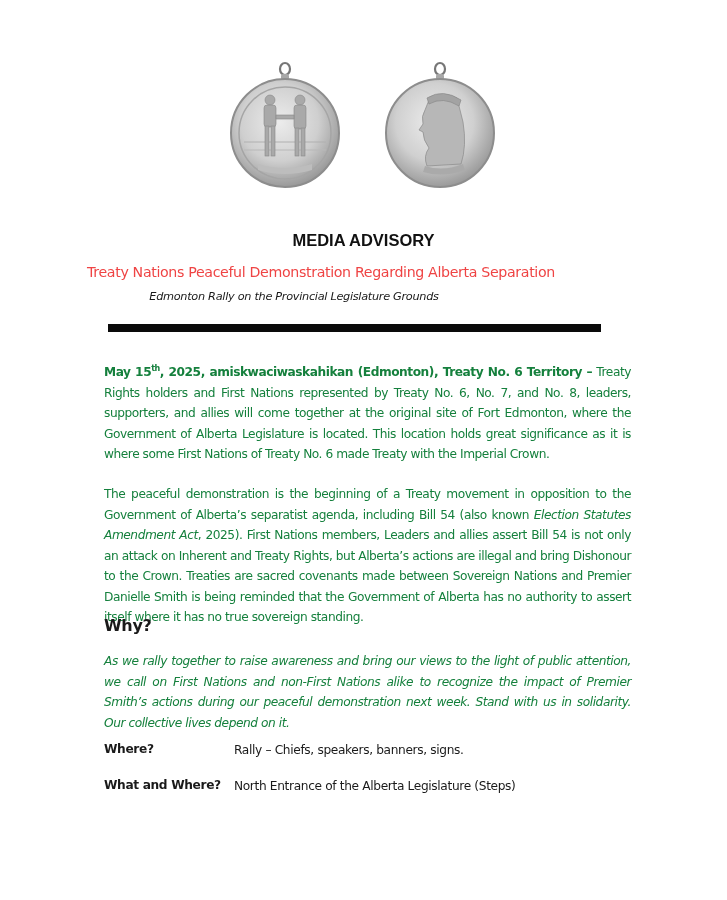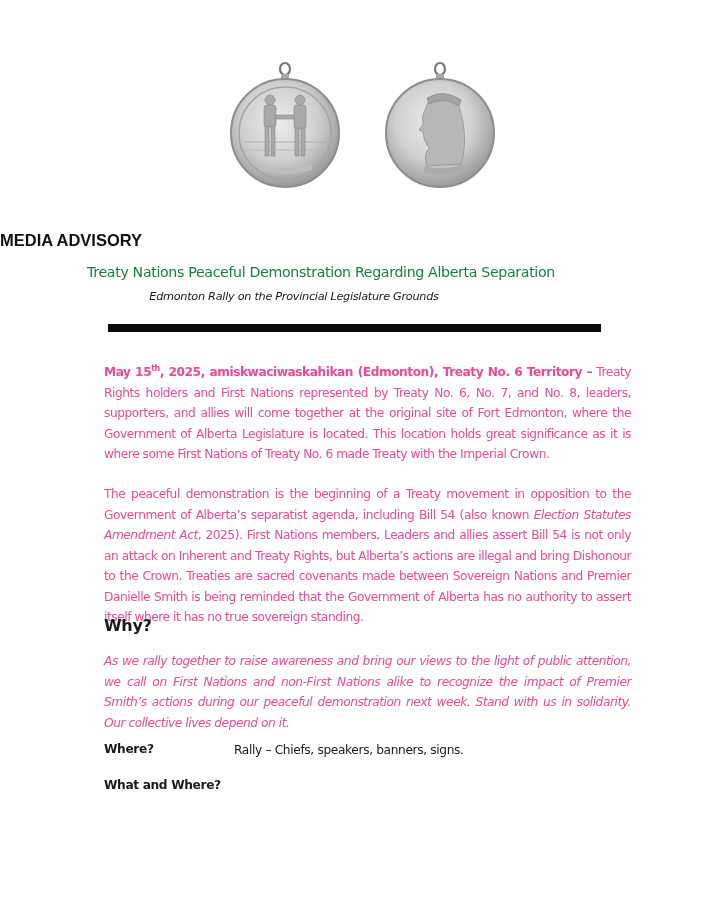--- a/index.html
+++ b/index.html
@@ -5,39 +5,39 @@
   * { margin: 0; padding: 0; box-sizing: border-box; }
   html, body { width: 727px; height: 900px; background: #ffffff; overflow: hidden; }
   body { position: relative; font-family: "Liberation Sans", sans-serif; color: #1a1a1a; }
 
   .medals { position: absolute; left: 0; top: 0; width: 727px; height: 220px; }
   .medal { position: absolute; }
   .medal-left { left: 228px; top: 60px; width: 115px; height: 130px; }
   .medal-right { left: 383px; top: 60px; width: 115px; height: 130px; }
 
   .heading {
-    position: absolute; left: 0; top: 231px; width: 727px; 
+    position: absolute; left: 0; top: 231px; width: 727px; text-align: center;
     font-family: "Liberation Sans", sans-serif; font-weight: bold; font-size: 16.5px; color: #111;
   }
   .subtitle {
     position: absolute; left: 0; top: 264px; width: 642px; text-align: center;
-    font-family: "DejaVu Sans", sans-serif; font-size: 14.2px; color: #15803d; letter-spacing: -0.35px;
+    font-family: "DejaVu Sans", sans-serif; font-size: 14.2px; color: #ef4444; letter-spacing: -0.35px;
   }
   .subsubtitle {
     position: absolute; left: 0; top: 290px; width: 588px; text-align: center;
     font-family: "DejaVu Sans", sans-serif; font-style: italic; font-size: 11.3px; color: #1a1a1a; letter-spacing: -0.3px;
   }
   .rule {
     position: absolute; left: 108px; top: 324px; width: 493px; height: 8px; background: #0a0a0a;
   }
 
   .para {
     position: absolute; left: 104px; width: 527px;
     font-family: "DejaVu Sans", sans-serif; font-size: 12.2px; line-height: 20.5px;
-    text-align: justify; color: #ec4899; letter-spacing: -0.45px;
+    text-align: justify; color: #15803d; letter-spacing: -0.45px;
   }
   .para b { font-weight: bold; }
   .para sup { font-size: 8px; line-height: 0; vertical-align: super; }
   .p1 { top: 362px; }
   .p2 { top: 484px; }
   .why-label { position: absolute; left: 104px; top: 616px; font-family: "DejaVu Sans", sans-serif; font-weight: bold; font-size: 16px; color: #1a1a1a; letter-spacing: -0.3px; }
   .p3 { top: 651px; font-style: italic; }
 
   .detail-row { position: absolute; left: 104px; width: 540px; font-family: "DejaVu Sans", sans-serif; font-size: 12.2px; color: #1a1a1a; letter-spacing: -0.35px; }
   .detail-label { position: absolute; left: 0; font-weight: bold; }
@@ -116,14 +116,15 @@
 <div class="detail-row row-what">
   <div class="detail-label">Where?</div>
   <div class="detail-values">
     <div>Rally – Chiefs, speakers, banners, signs.</div>
   </div>
 </div>
 
 <div class="detail-row row-when">
   <div class="detail-label">What and Where?</div>
   <div class="detail-values">
+    <div>North Entrance of the Alberta Legislature (Steps)</div>
   </div>
 </div>
 
 </body></html>

